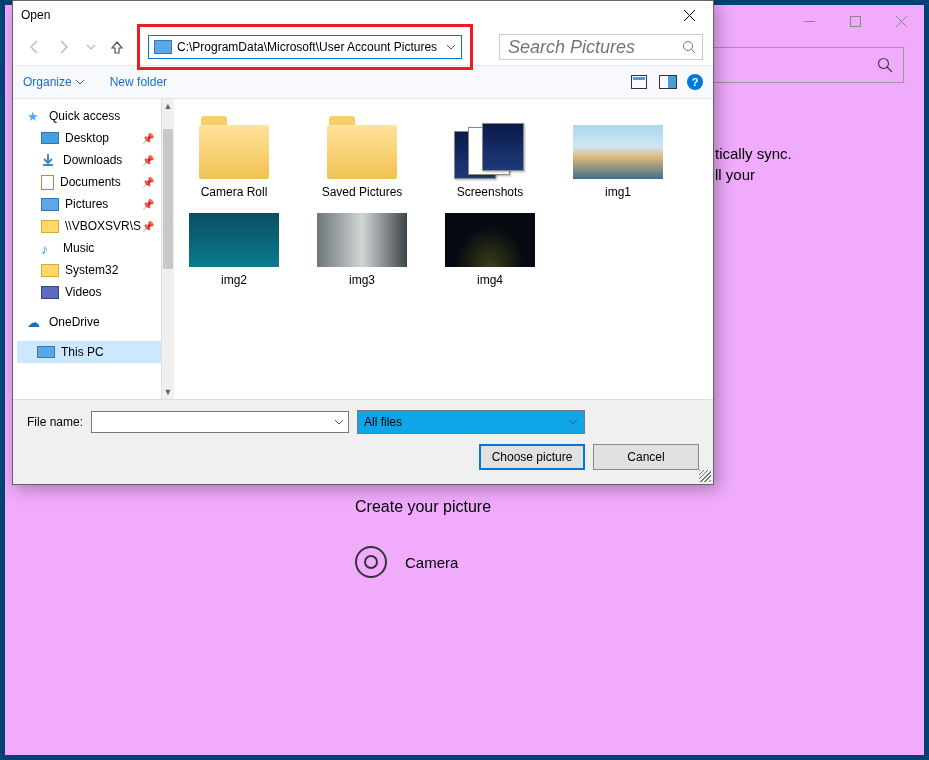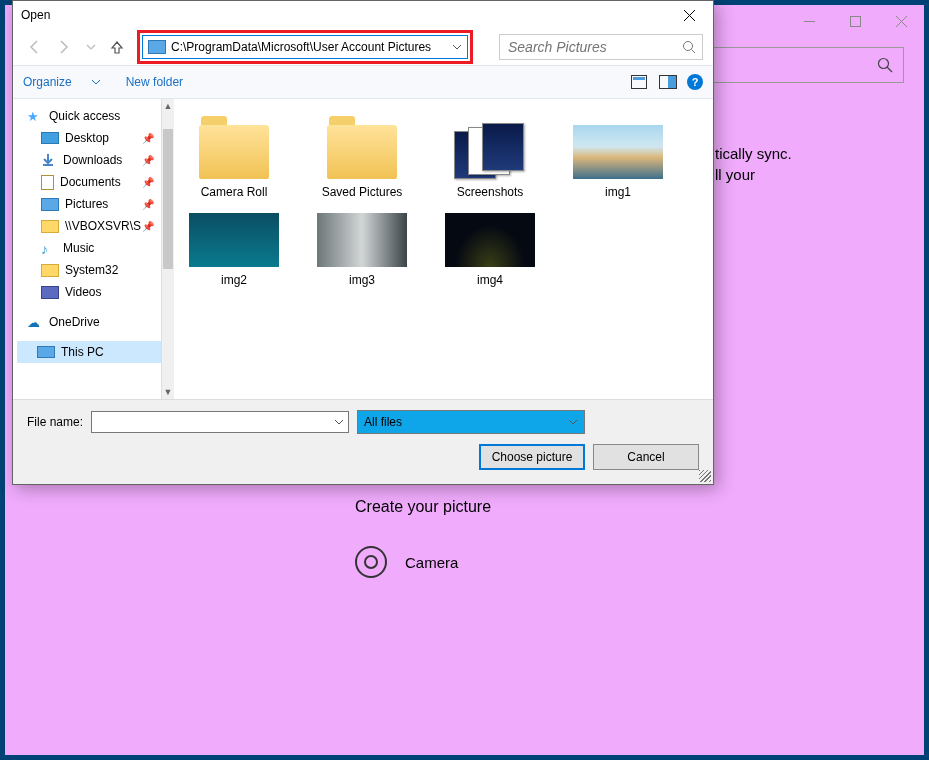--- a/index.html
+++ b/index.html
@@ -30,33 +30,33 @@
   .od-titlebar { height:28px; display:flex; justify-content:space-between; align-items:center; padding: 0 4px 0 8px;}
   .od-title { font-size:12px;}
   .od-close { width:40px; height:24px; display:flex; justify-content:center; align-items:center;}
   .od-close svg { width:11px;height:11px;}
 
   .od-nav { height:36px; display:flex; align-items:center; padding: 0 10px; gap:4px;}
   .nav-arrow { width:24px;height:24px; display:flex; justify-content:center; align-items:center; color:#999;}
   .nav-up { width:20px;height:24px; display:flex; justify-content:center; align-items:center; color:#555; margin-right:6px;}
 
   .address-highlight {
-    border: 3px solid #ed1c24; padding:2px; flex: 1; margin-right:22px;
+    border: 3px solid #ed1c24; padding:8px; flex: 1; margin-right:22px;
   }
   .address-bar { border:1px solid #0078d7; height:22px; display:flex; align-items:center; background:#fff;}
   .addr-icon { width:16px;height:12px; background:#5aa9e6; border:1px solid #2e7ab8; margin:0 5px; flex-shrink:0;}
   .addr-input { border:none; outline:none; flex:1; font-size:12px; font-family:inherit; padding:0;}
   .addr-dd { width:20px; display:flex; justify-content:center; align-items:center; color:#555;}
 
   .search-box { width:190px; height:24px; border:1px solid #ccc; display:flex; align-items:center; padding:0 6px; color:#777; justify-content:space-between;}
-  .search-box input { border:none; outline:none; font-size:14px; width:150px; font-family:inherit; font-style:italic; color:#0c4a6e;}
+  .search-box input { border:none; outline:none; font-size:18px; width:150px; font-family:inherit; font-style:italic; color:#0c4a6e;}
 
   .od-toolbar { height:32px; border-top:1px solid #e1e6ed; border-bottom:1px solid #e1e6ed; background:#f7f9fc; display:flex; align-items:center; padding:0 10px; justify-content:space-between;}
   .toolbar-left { display:flex; gap:26px;}
-  .link-blue { color:#1a6fc4; display:flex; align-items:center; gap:20px;}
+  .link-blue { color:#1a6fc4; display:flex; align-items:center; gap:4px;}
   .toolbar-right { display:flex; gap:10px; align-items:center;}
   .tb-icon { width:18px; height:14px; display:flex; justify-content:center; align-items:center;}
   .help-icon { width:16px;height:16px; border-radius:50%; background:#0078d7; color:#fff; font-size:11px; display:flex; justify-content:center; align-items:center; font-weight:bold;}
 
   .od-main { height:300px; display:flex;}
   .side-scroll { width:12px; background:#f0f0f0; display:flex; flex-direction:column; justify-content:space-between; align-items:center; border-left:1px solid #ddd;}
   .side-scroll .thumb { background:#c8c8c8; width:10px; height:140px; margin-top:16px;}
   .side-scroll .arrow { color:#666; font-size:9px; line-height:14px;}
   .od-sidebar { width:144px; padding:6px 0 0 4px; overflow:hidden;}
   .side-item { display:flex; align-items:center; height:22px; padding-left:10px; gap:6px; position:relative;}

